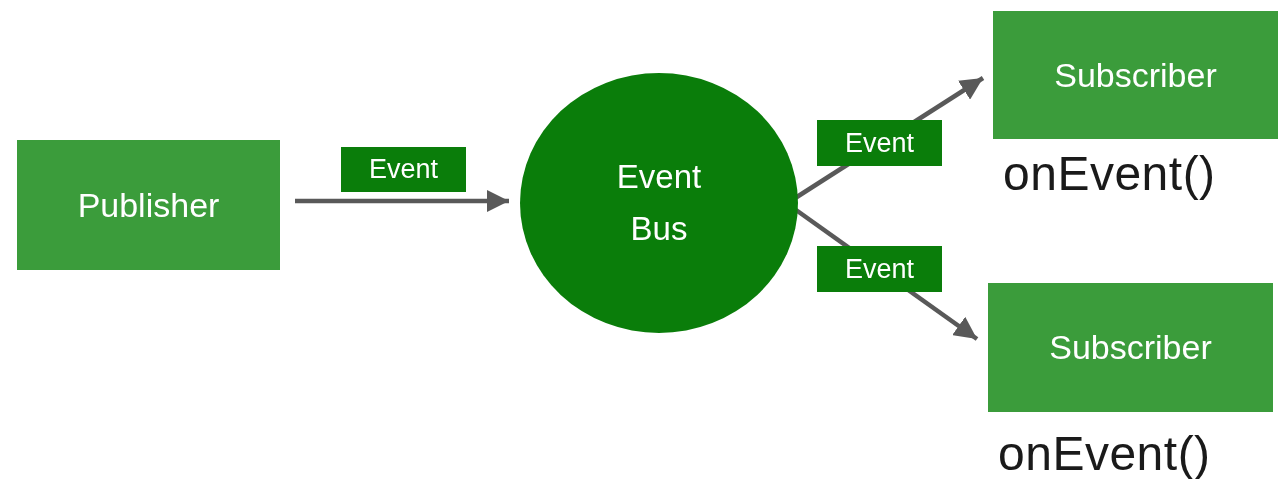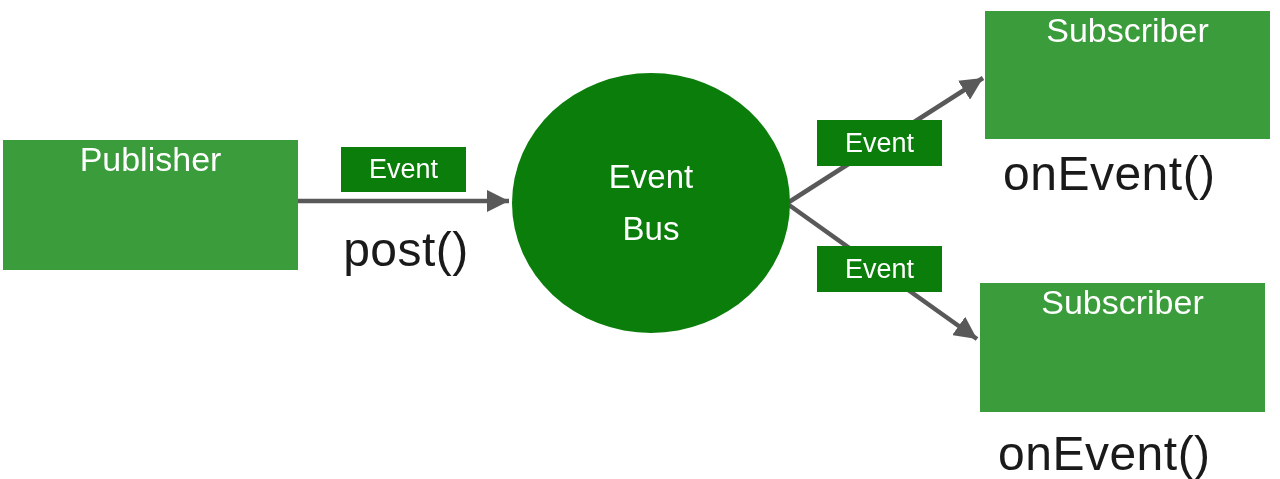--- a/index.html
+++ b/index.html
@@ -24,30 +24,32 @@
   .arrows line {
     stroke: var(--arrow-gray, #595959);
     stroke-width: 4.5;
   }
   .arrowhead-path {
     fill: var(--arrow-gray, #595959);
   }
   .node {
     position: absolute;
     display: flex;
+    align-items: center;
     justify-content: center;
     color: #ffffff;
     z-index: 2;
+    margin-left: 8px;
   }
   .node-rect {
     background: var(--node-green, #3B9C3B);
     font-size: 34px;
     font-weight: 400;
   }
-  .node-publisher  { left: 3px;  top: 140px; width: 295px; height: 130px; }
+  .node-publisher  { left: 9px;  top: 140px; width: 263px; height: 130px; }
   .node-subscriber-top    { left: 985px; top: 11px;  width: 285px; height: 128px; }
   .node-subscriber-bottom { left: 980px; top: 283px; width: 285px; height: 129px; }
   .node-bus {
     left: 512px;
     top: 73px;
     width: 278px;
     height: 260px;
     border-radius: 50%;
     background: var(--accent-green, #0A7D0A);
     flex-direction: column;
@@ -98,21 +100,20 @@
   </svg>
 
   <div class="node node-rect node-publisher">
     <span>Publisher</span>
   </div>
 
   <div class="event-label event-label-publish">
     <span>Event</span>
   </div>
 
-  <div class="method-text method-post">post()</div>
 
   <div class="node node-bus">
     <span>Event</span>
     <span>Bus</span>
   </div>
 
   <div class="event-label event-label-sub-top">
     <span>Event</span>
   </div>
 

